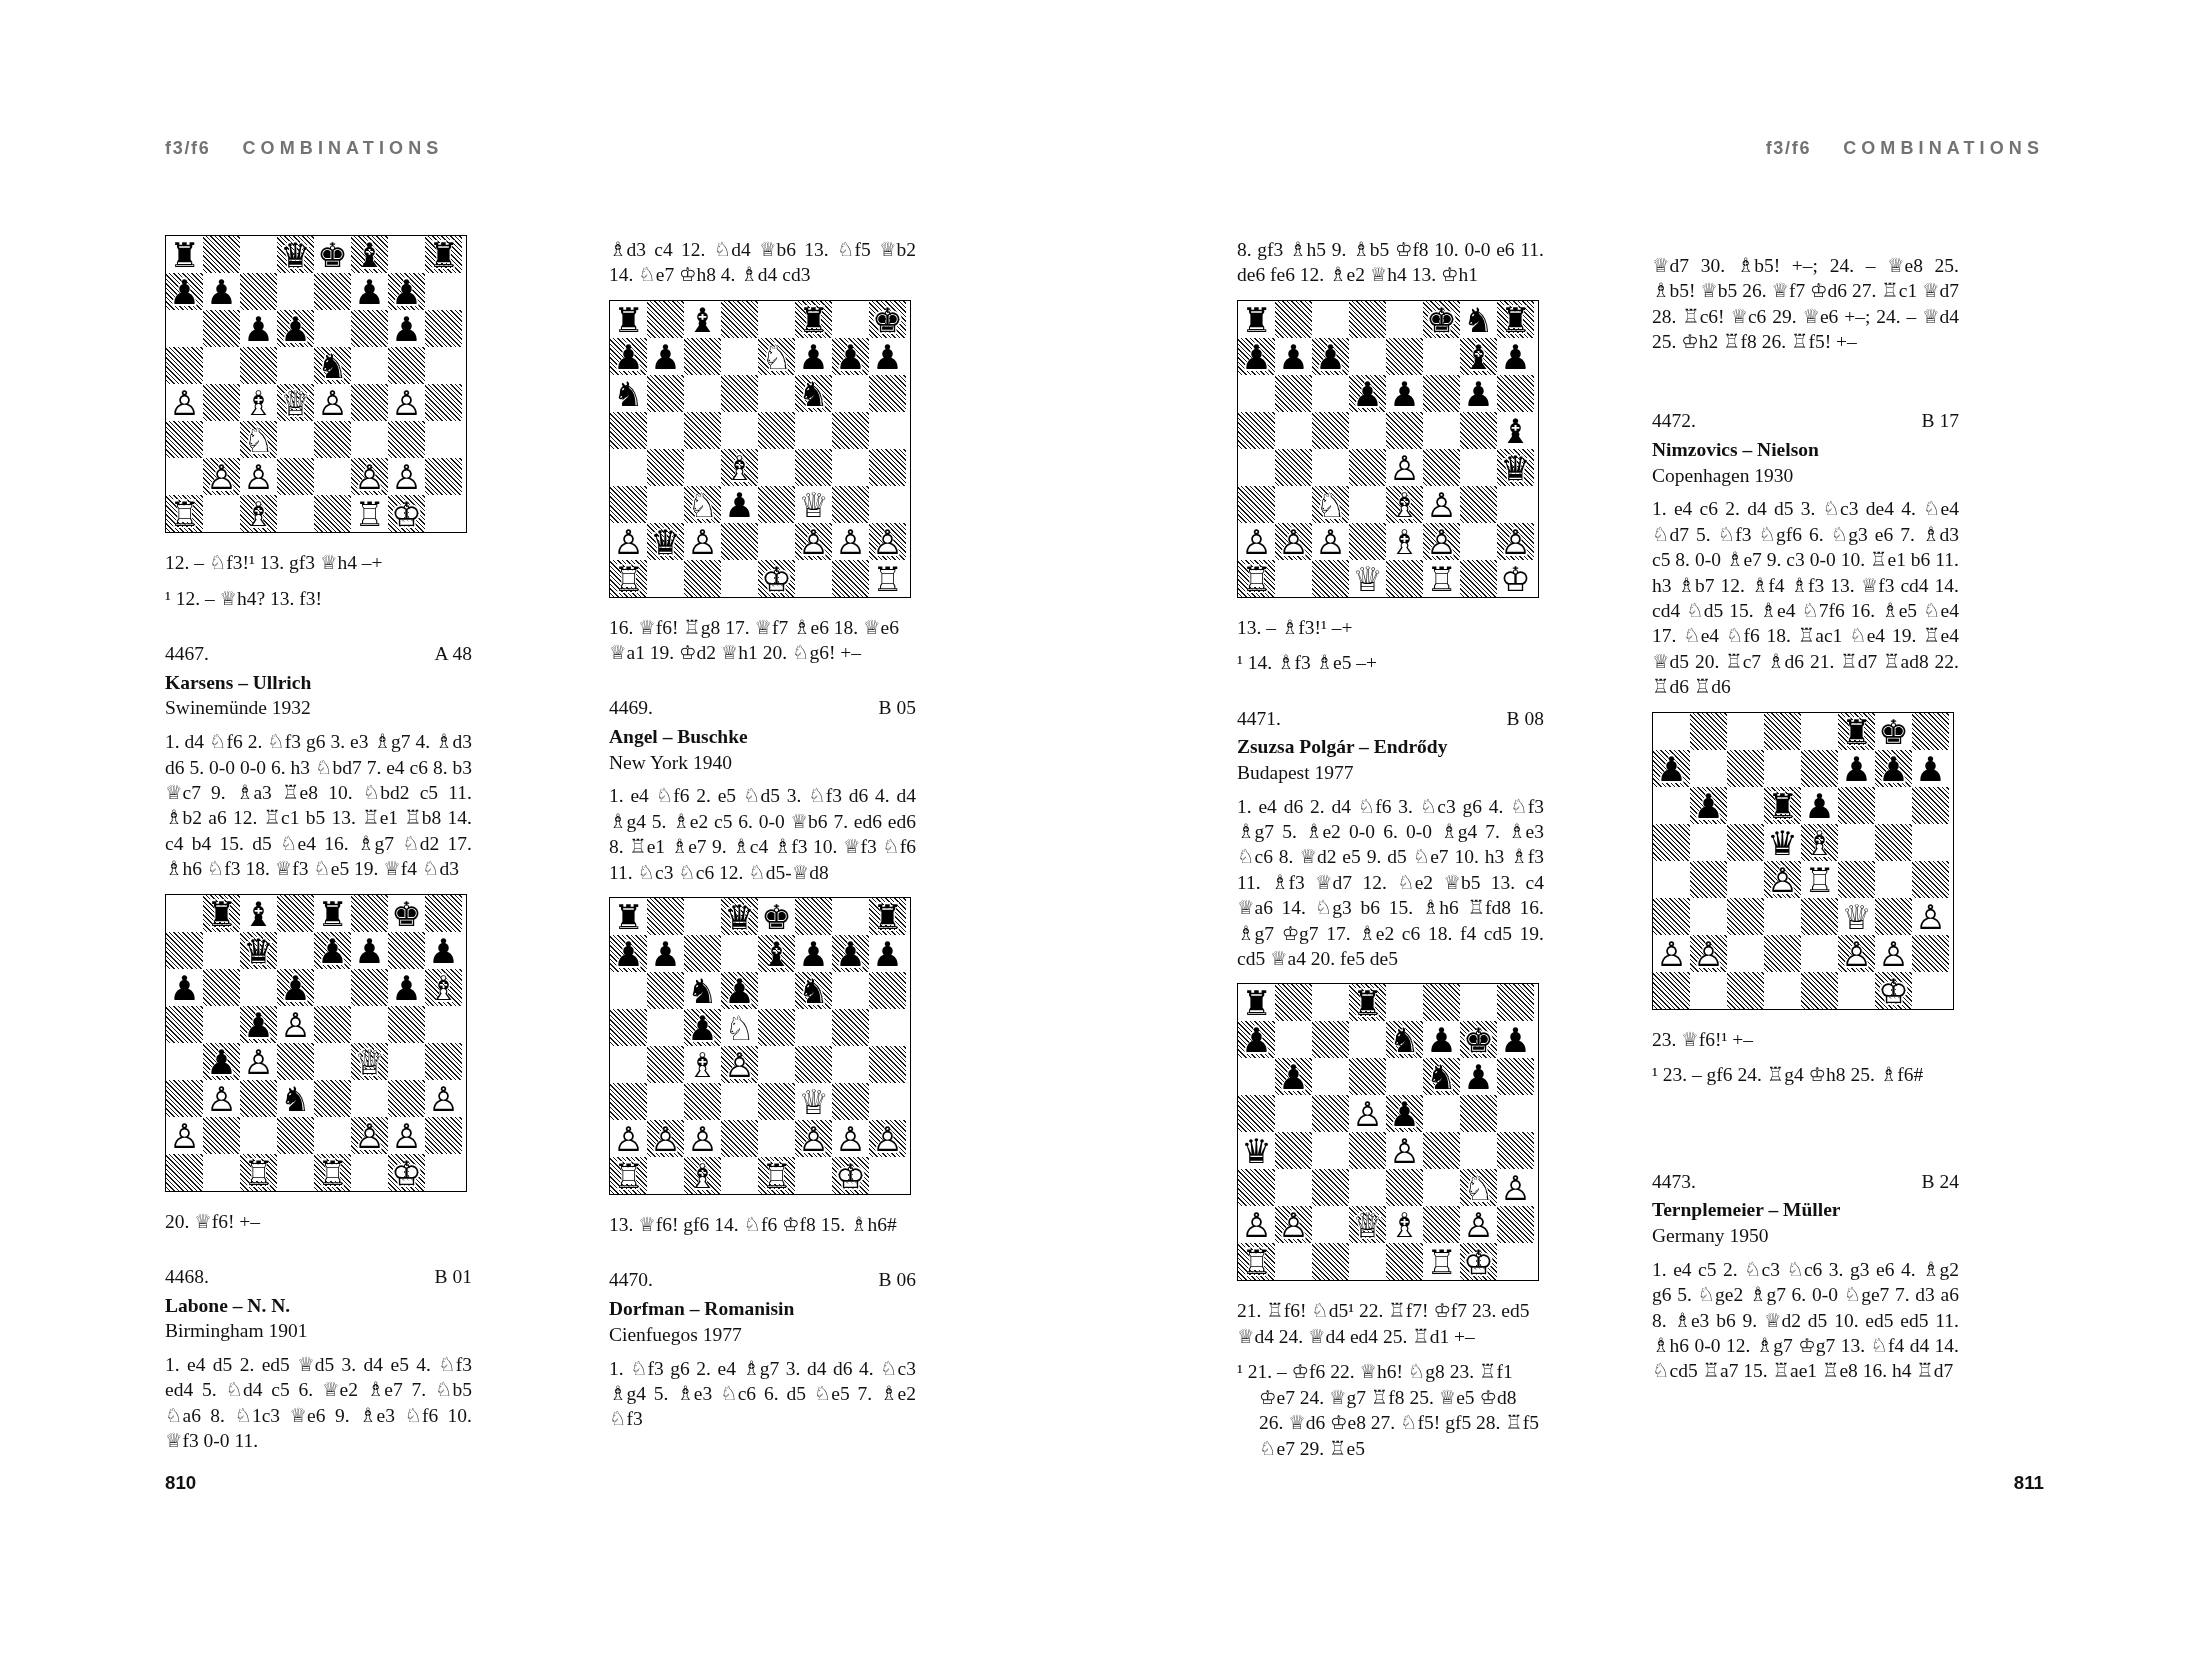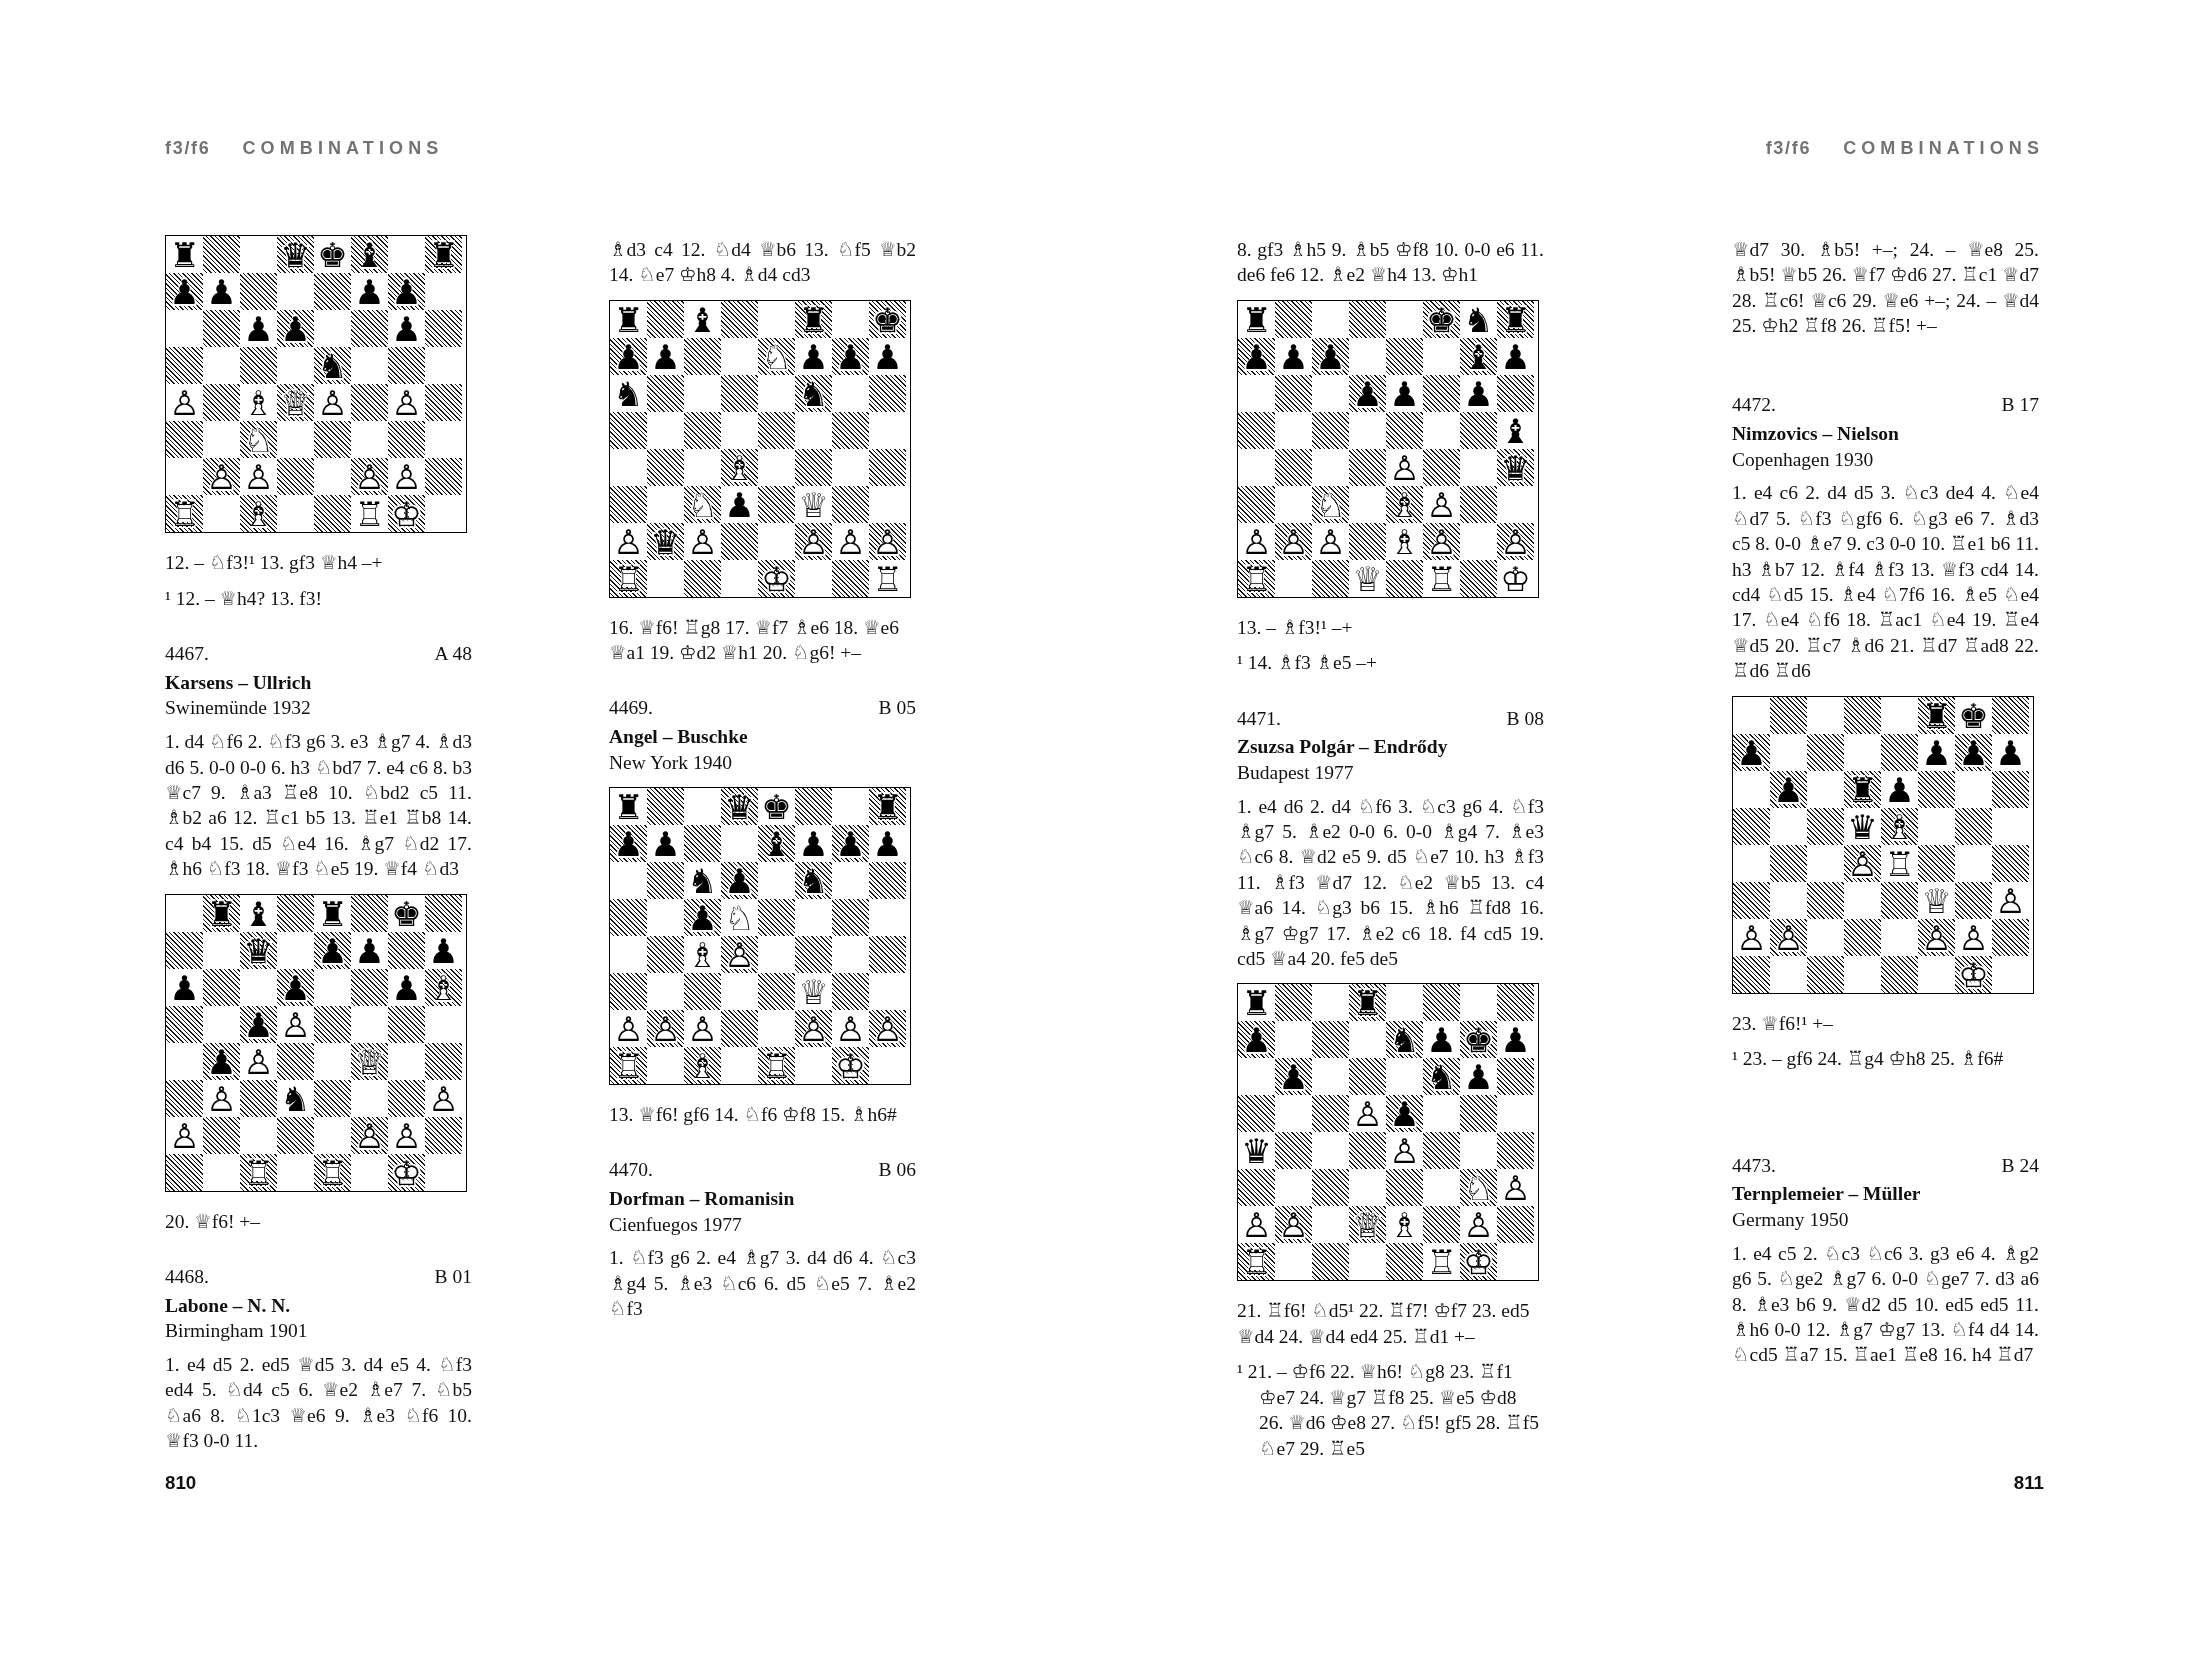--- a/index.html
+++ b/index.html
@@ -512,20 +512,21 @@
         </div>
       </div>
     <div class="caption">16. ♕f6! ♖g8 17. ♕f7 ♗e6 18. ♕e6 ♕a1 19. ♔d2 ♕h1 20. ♘g6! +–</div>
     <div class="entry">
       <div class="ehead">
         <span>4469.</span>
         <span>B 05</span>
       </div>
       <div class="players">Angel – Buschke</div>
       <div class="venue">New York 1940</div>
+      <div class="moves">1. e4 ♘f6 2. e5 ♘d5 3. ♘f3 d6 4. d4 ♗g4 5. ♗e2 c5 6. 0-0 ♕b6 7. ed6 ed6 8. ♖e1 ♗e7 9. ♗c4 ♗f3 10. ♕f3 ♘f6 11. ♘c3 ♘c6 12. ♘d5-♕d8</div>
     </div>
     <div class="board">
         <div class="sq light">
           <span class="pc halo">♜</span>
           <span class="pc face">♜</span>
         </div>
         <div class="sq dark"></div>
         <div class="sq light"></div>
         <div class="sq dark">
           <span class="pc halo">♛</span>
@@ -980,21 +981,21 @@
         <div class="sq dark">
           <span class="pc halo">♚</span>
           <span class="pc face">♔</span>
         </div>
         <div class="sq light"></div>
       </div>
     <div class="caption">21. ♖f6! ♘d5¹ 22. ♖f7! ♔f7 23. ed5 ♕d4 24. ♕d4 ed4 25. ♖d1 +–</div>
     <div class="footnote">¹ 21. – ♔f6 22. ♕h6! ♘g8 23. ♖f1 ♔e7 24. ♕g7 ♖f8 25. ♕e5 ♔d8 26. ♕d6 ♔e8 27. ♘f5! gf5 28. ♖f5 ♘e7 29. ♖e5</div>
   </div>
 
-  <div class="col" style="left:1732px;">
+  <div class="col" style="left:1652px;margin-top:16px;">
     <div class="runover">♕d7 30. ♗b5! +–; 24. – ♕e8 25. ♗b5! ♕b5 26. ♕f7 ♔d6 27. ♖c1 ♕d7 28. ♖c6! ♕c6 29. ♕e6 +–; 24. – ♕d4 25. ♔h2 ♖f8 26. ♖f5! +–</div>
     <div class="entry mt-xl">
       <div class="ehead">
         <span>4472.</span>
         <span>B 17</span>
       </div>
       <div class="players">Nimzovics – Nielson</div>
       <div class="venue">Copenhagen 1930</div>
       <div class="moves">1. e4 c6 2. d4 d5 3. ♘c3 de4 4. ♘e4 ♘d7 5. ♘f3 ♘gf6 6. ♘g3 e6 7. ♗d3 c5 8. 0-0 ♗e7 9. c3 0-0 10. ♖e1 b6 11. h3 ♗b7 12. ♗f4 ♗f3 13. ♕f3 cd4 14. cd4 ♘d5 15. ♗e4 ♘7f6 16. ♗e5 ♘e4 17. ♘e4 ♘f6 18. ♖ac1 ♘e4 19. ♖e4 ♕d5 20. ♖c7 ♗d6 21. ♖d7 ♖ad8 22. ♖d6 ♖d6</div>
     </div>

